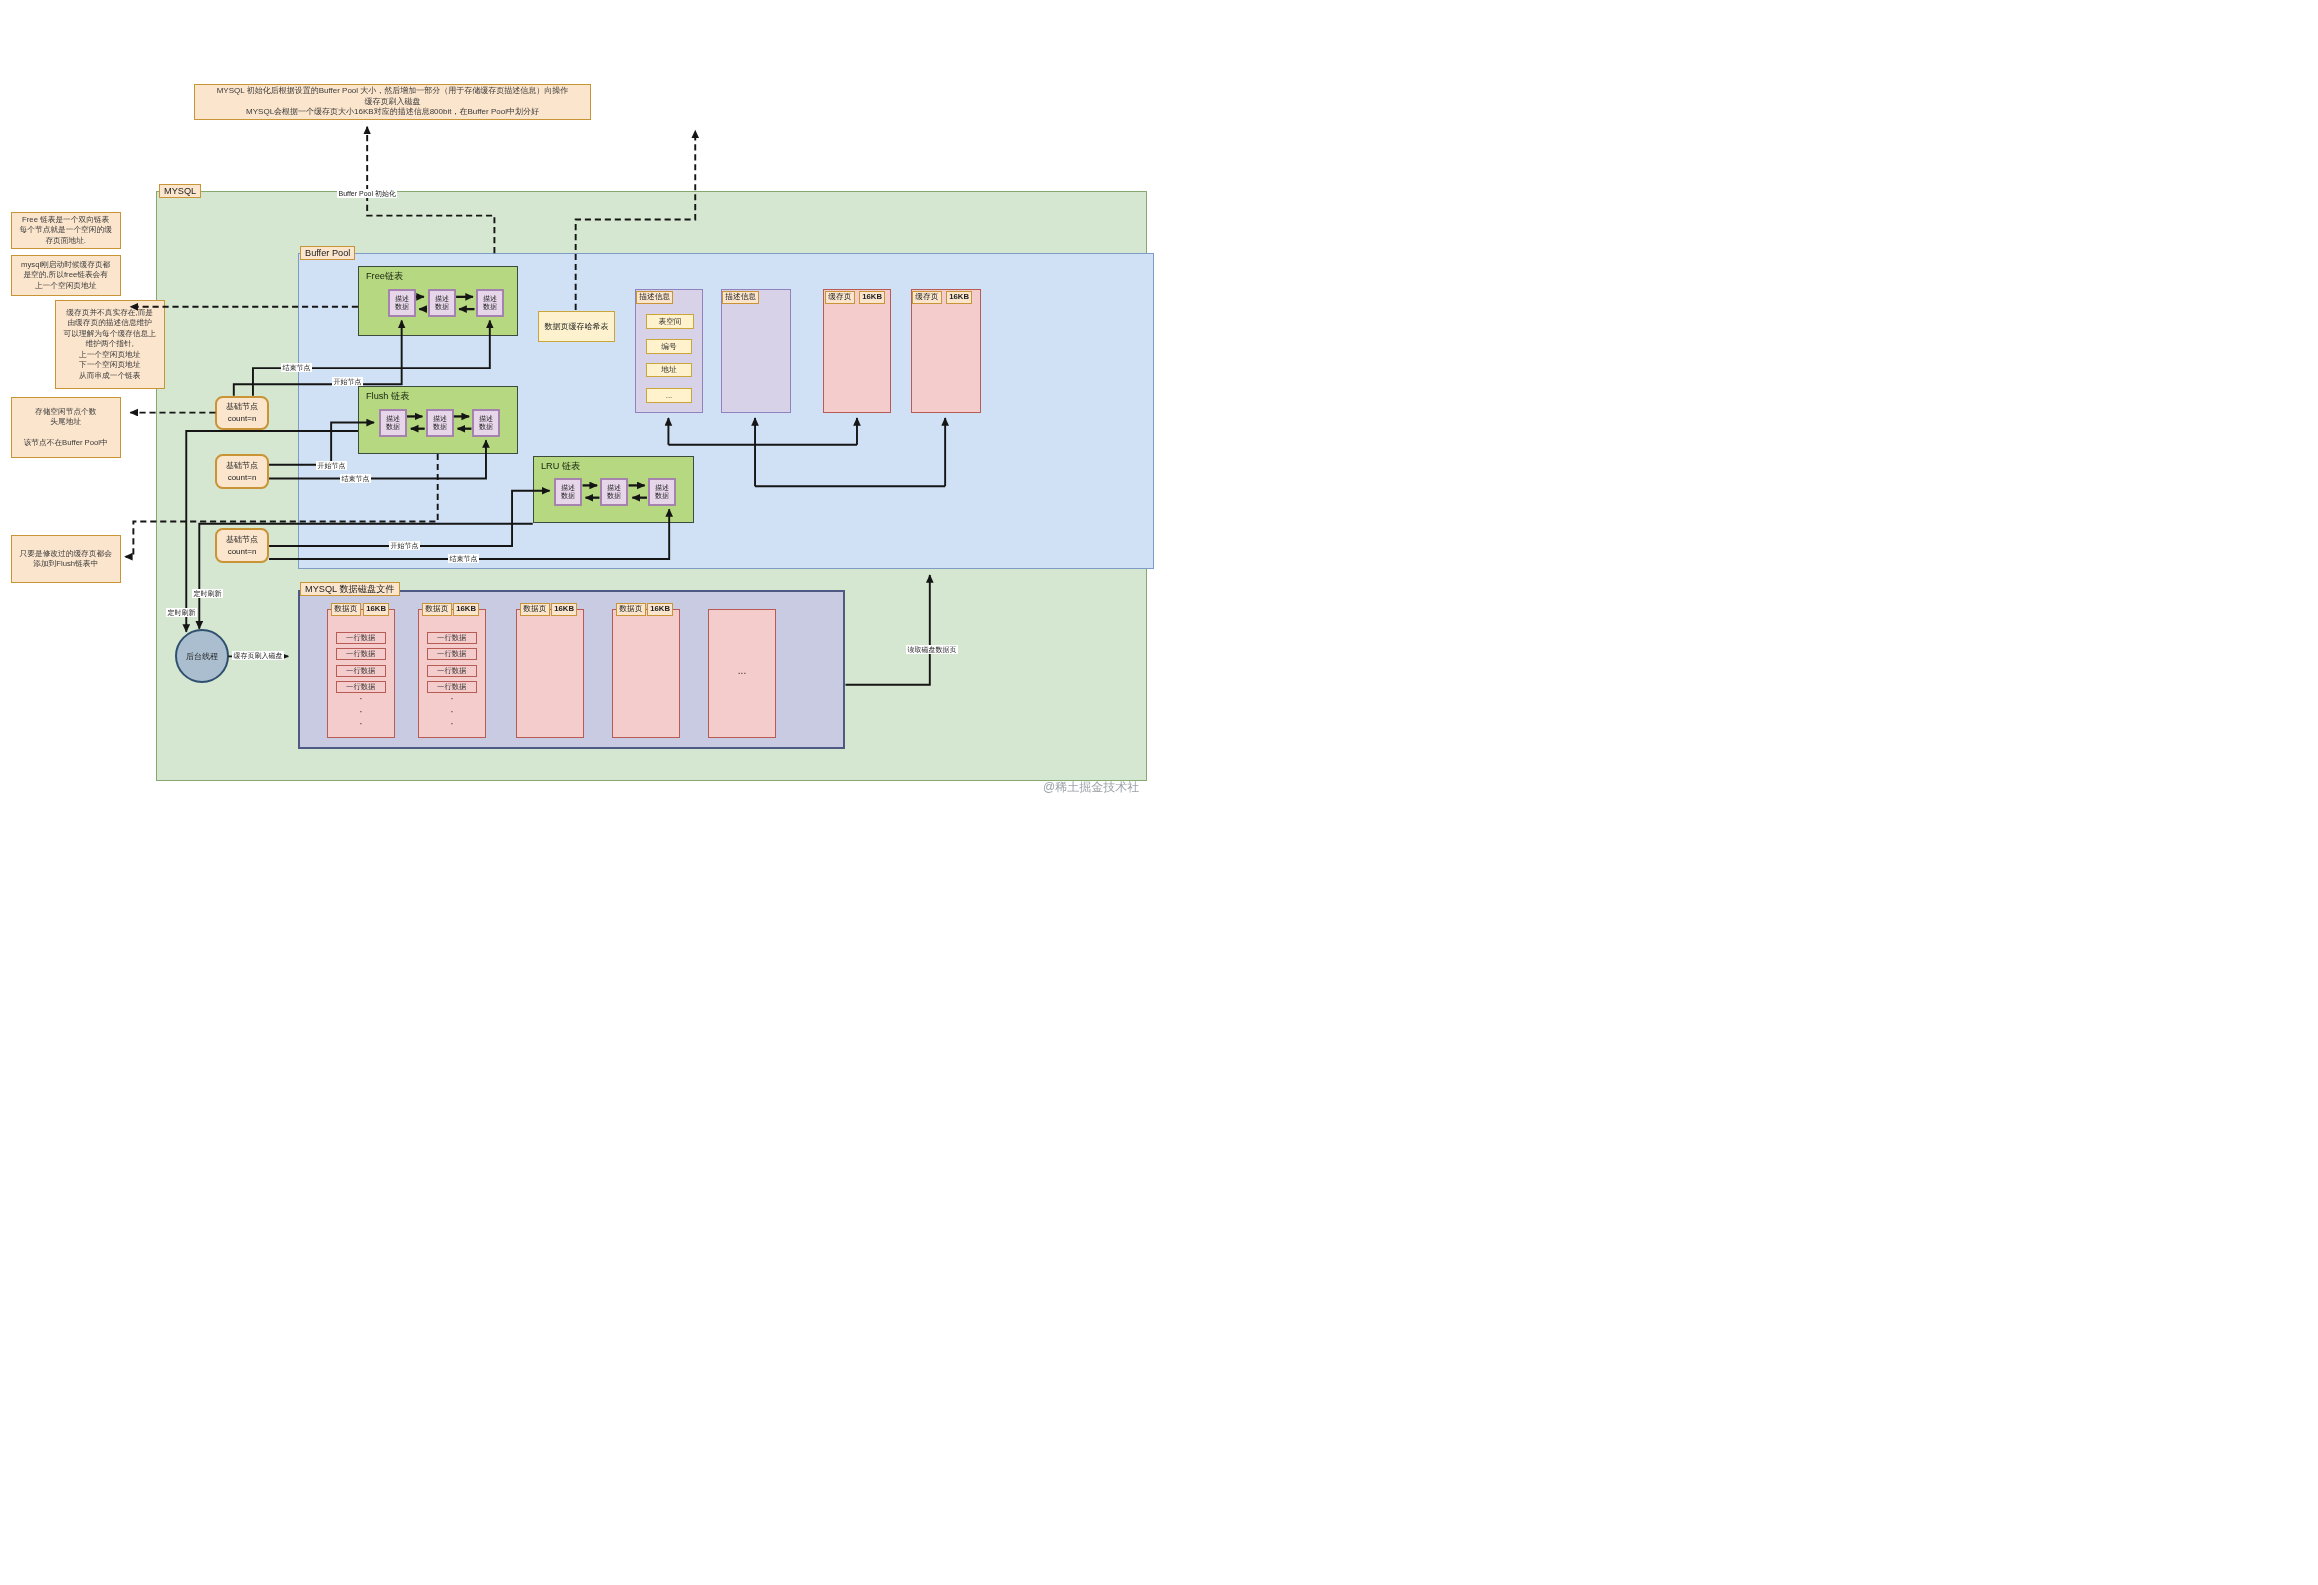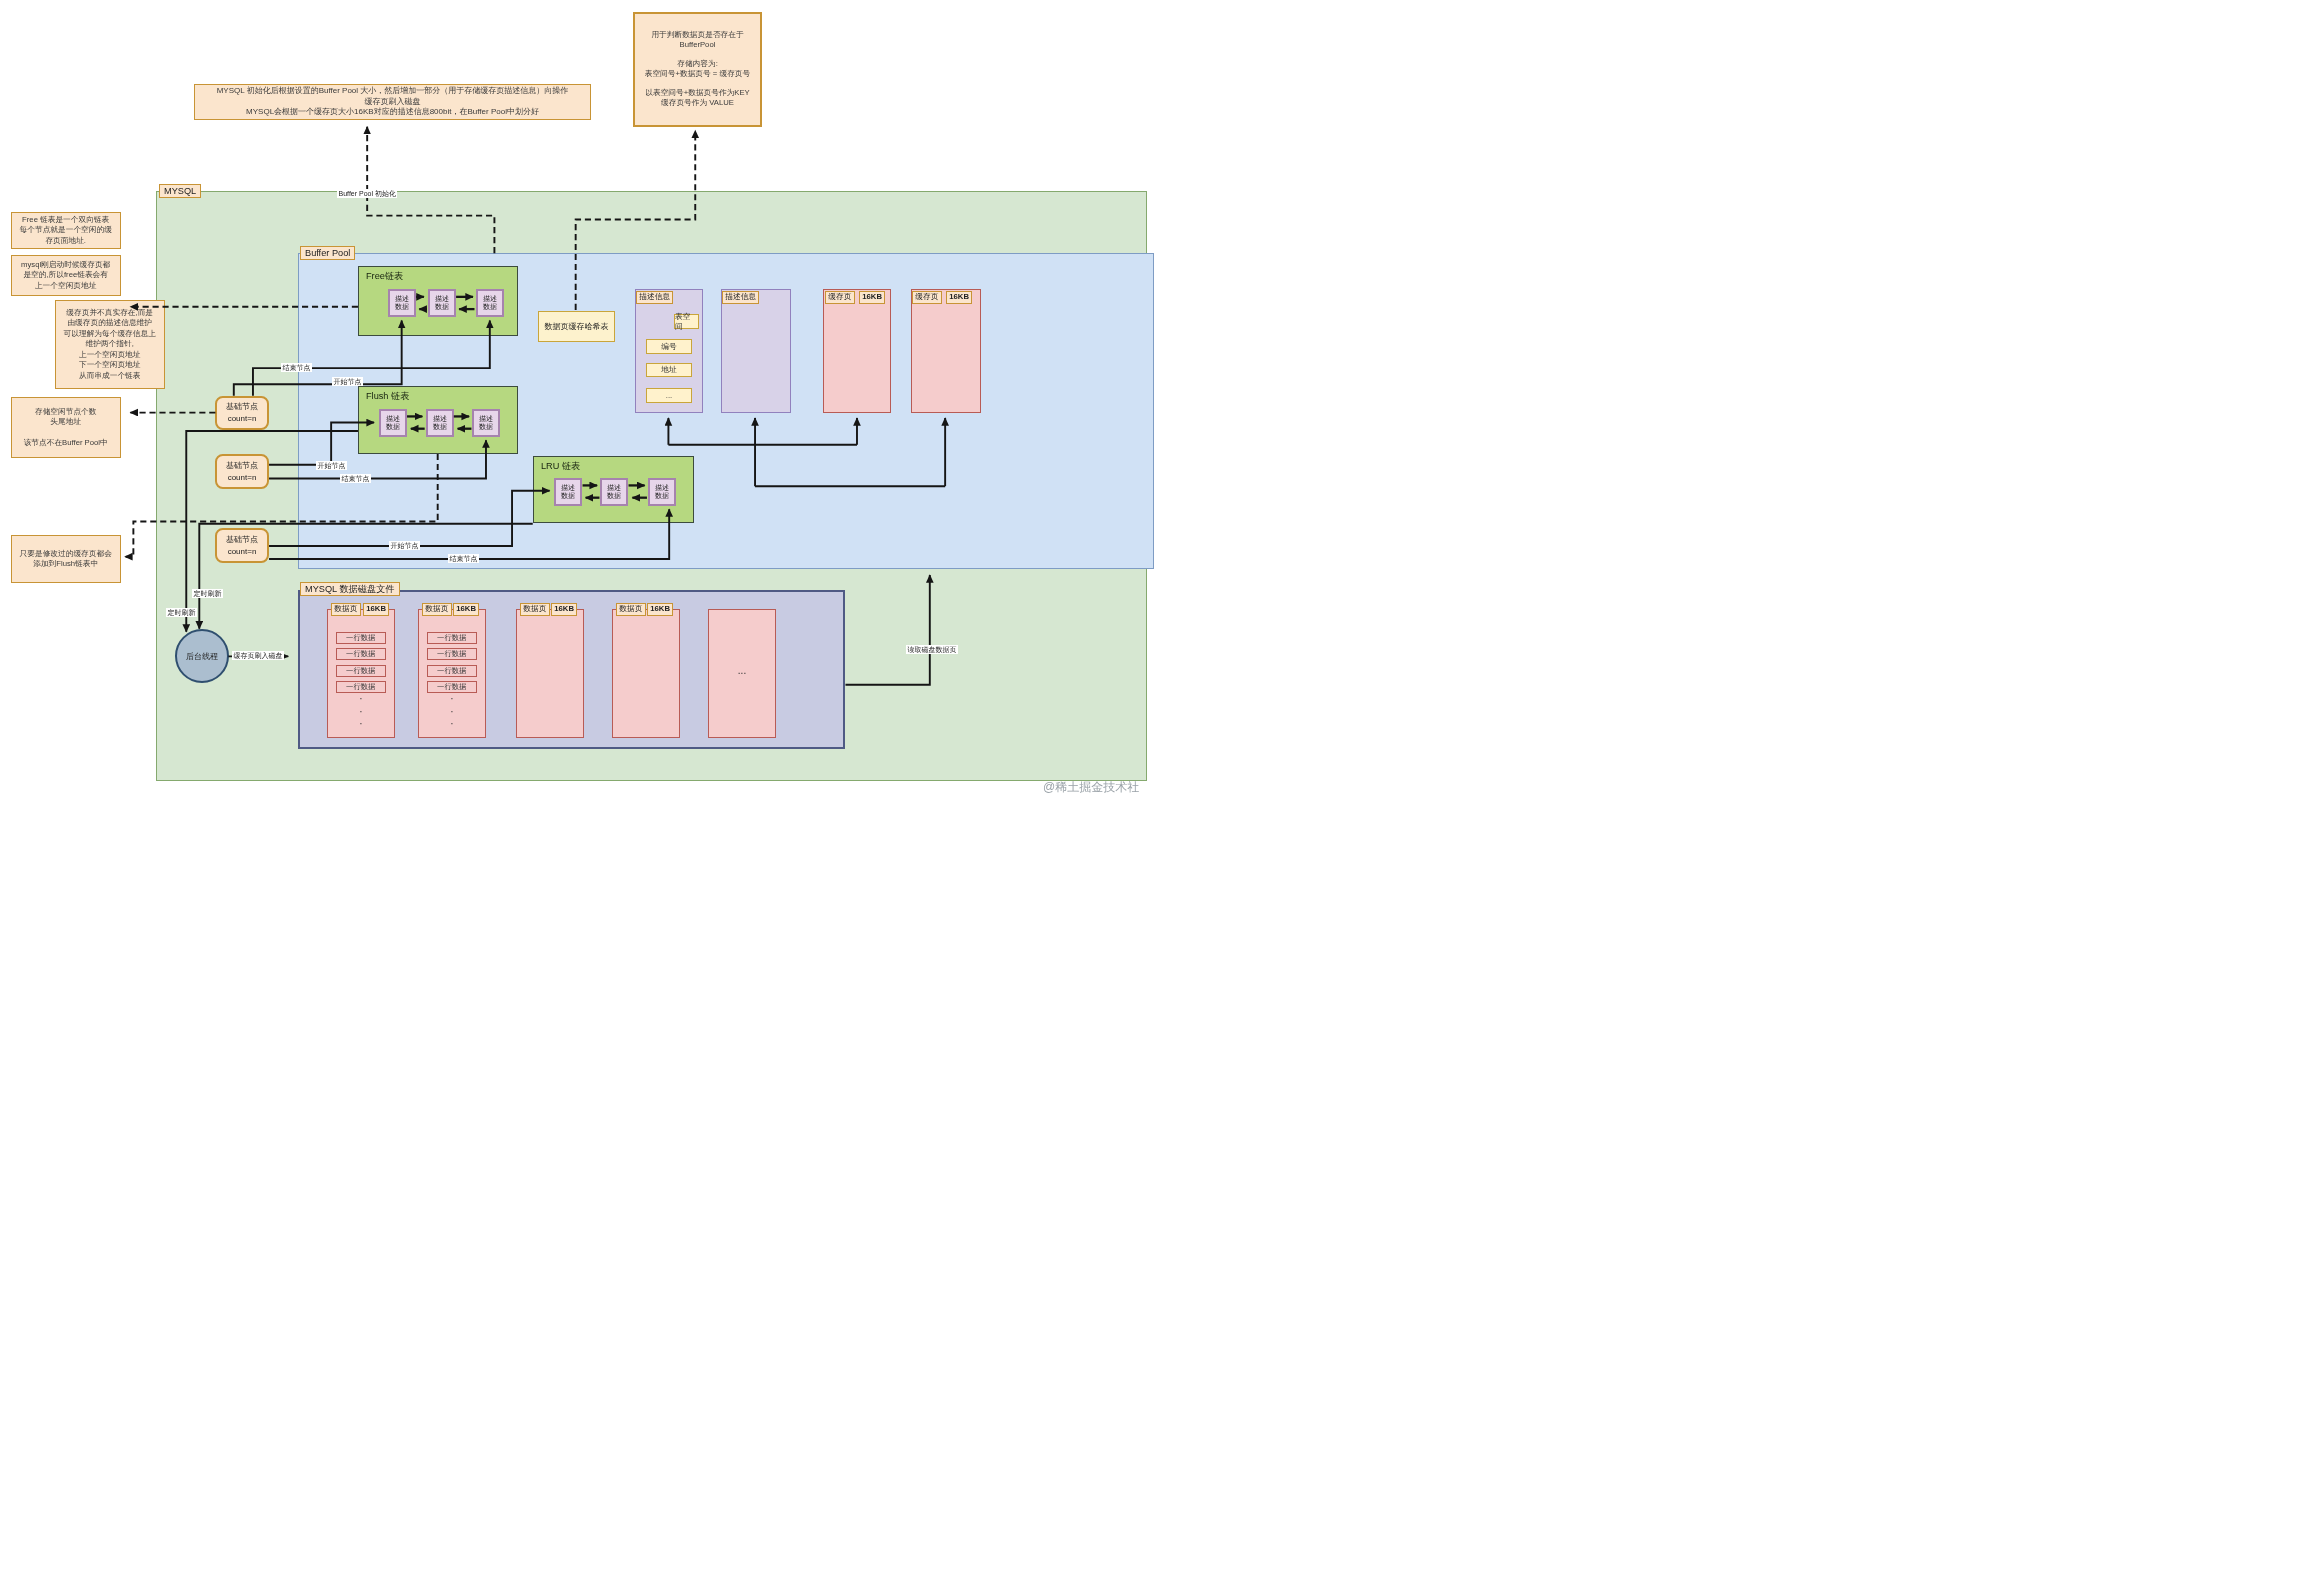--- a/index.html
+++ b/index.html
@@ -57,28 +57,20 @@
 
   <div class="abs bigzone mysqlzone" style="left:156px;top:191px;width:991px;height:590px;"></div>
   <div class="abs bigzone bpzone" style="left:298px;top:253px;width:856px;height:316px;"></div>
   <div class="abs bigzone diskzone" style="left:298px;top:590px;width:547px;height:159px;"></div>
 
   <div class="abs note" style="left:194px;top:84px;width:397px;height:36px;flex-direction:column;">
     <div class="t1line">MYSQL 初始化后根据设置的Buffer Pool 大小，然后增加一部分（用于存储缓存页描述信息）向操作</div>
     <div class="t1line">缓存页刷入磁盘</div>
     <div class="t1line">MYSQL会根据一个缓存页大小16KB对应的描述信息800bit，在Buffer Pool中划分好</div>
   </div>
-  <div class="abs note" style="left:633px;top:11.5px;width:129px;height:115px;flex-direction:column;border-width:2.3px;">
-    <div class="t2line">用于判断数据页是否存在于</div>
-    <div class="t2line">BufferPool</div>
-    <div class="t2line gapb">存储内容为:</div>
-    <div class="t2line">表空间号+数据页号 = 缓存页号</div>
-    <div class="t2line gapb">以表空间号+数据页号作为KEY</div>
-    <div class="t2line">缓存页号作为 VALUE</div>
-  </div>
 
   <div class="abs note lnote" style="top:212px;height:37px;">Free 链表是一个双向链表
 每个节点就是一个空闲的缓
 存页面地址.</div>
   <div class="abs note lnote" style="top:255px;height:41px;">mysql刚启动时候缓存页都
 是空的,所以free链表会有
 上一个空闲页地址</div>
   <div class="abs note lnote" style="top:300px;height:89px;margin-left:44px;">缓存页并不真实存在,而是
 由缓存页的描述信息维护
 可以理解为每个缓存信息上
@@ -125,21 +117,21 @@
 数据</div>
   <div class="node" style="left:600px;top:478px;">描述
 数据</div>
   <div class="node" style="left:648px;top:478px;">描述
 数据</div>
 
   <div class="abs hashbox" style="left:538px;top:311px;width:77px;height:31px;">数据页缓存哈希表</div>
 
   <div class="abs descbox" style="left:635px;top:289px;width:68px;height:124px;"></div>
   <div class="tag" style="left:636px;top:291px;font-size:7.7px;line-height:10.7px;padding:0 2.3px;">描述信息</div>
-  <div class="field" style="left:646px;top:314px;width:25px;height:15.3px;margin-left:28px;">表空间</div>
+  <div class="field" style="left:646px;top:314px;width:48px;height:15.3px;">表空间</div>
   <div class="field" style="left:646px;top:339px;width:46px;height:15.3px;">编号</div>
   <div class="field" style="left:646px;top:363px;width:46px;height:14px;">地址</div>
   <div class="field" style="left:646px;top:388px;width:46px;height:15.3px;">...</div>
 
   <div class="abs descbox" style="left:721px;top:289px;width:70px;height:124px;"></div>
   <div class="tag" style="left:722px;top:291px;font-size:7.7px;line-height:10.7px;padding:0 2.3px;">描述信息</div>
 
   <div class="abs cachebox" style="left:823px;top:289px;width:68px;height:124px;"></div>
   <div class="tag" style="left:825px;top:291px;font-size:7.7px;line-height:10.7px;padding:0 2.3px;">缓存页</div>
   <div class="tag" style="left:859px;top:291px;font-size:7.7px;line-height:10.7px;padding:0 2.3px;font-weight:bold;">16KB</div>

